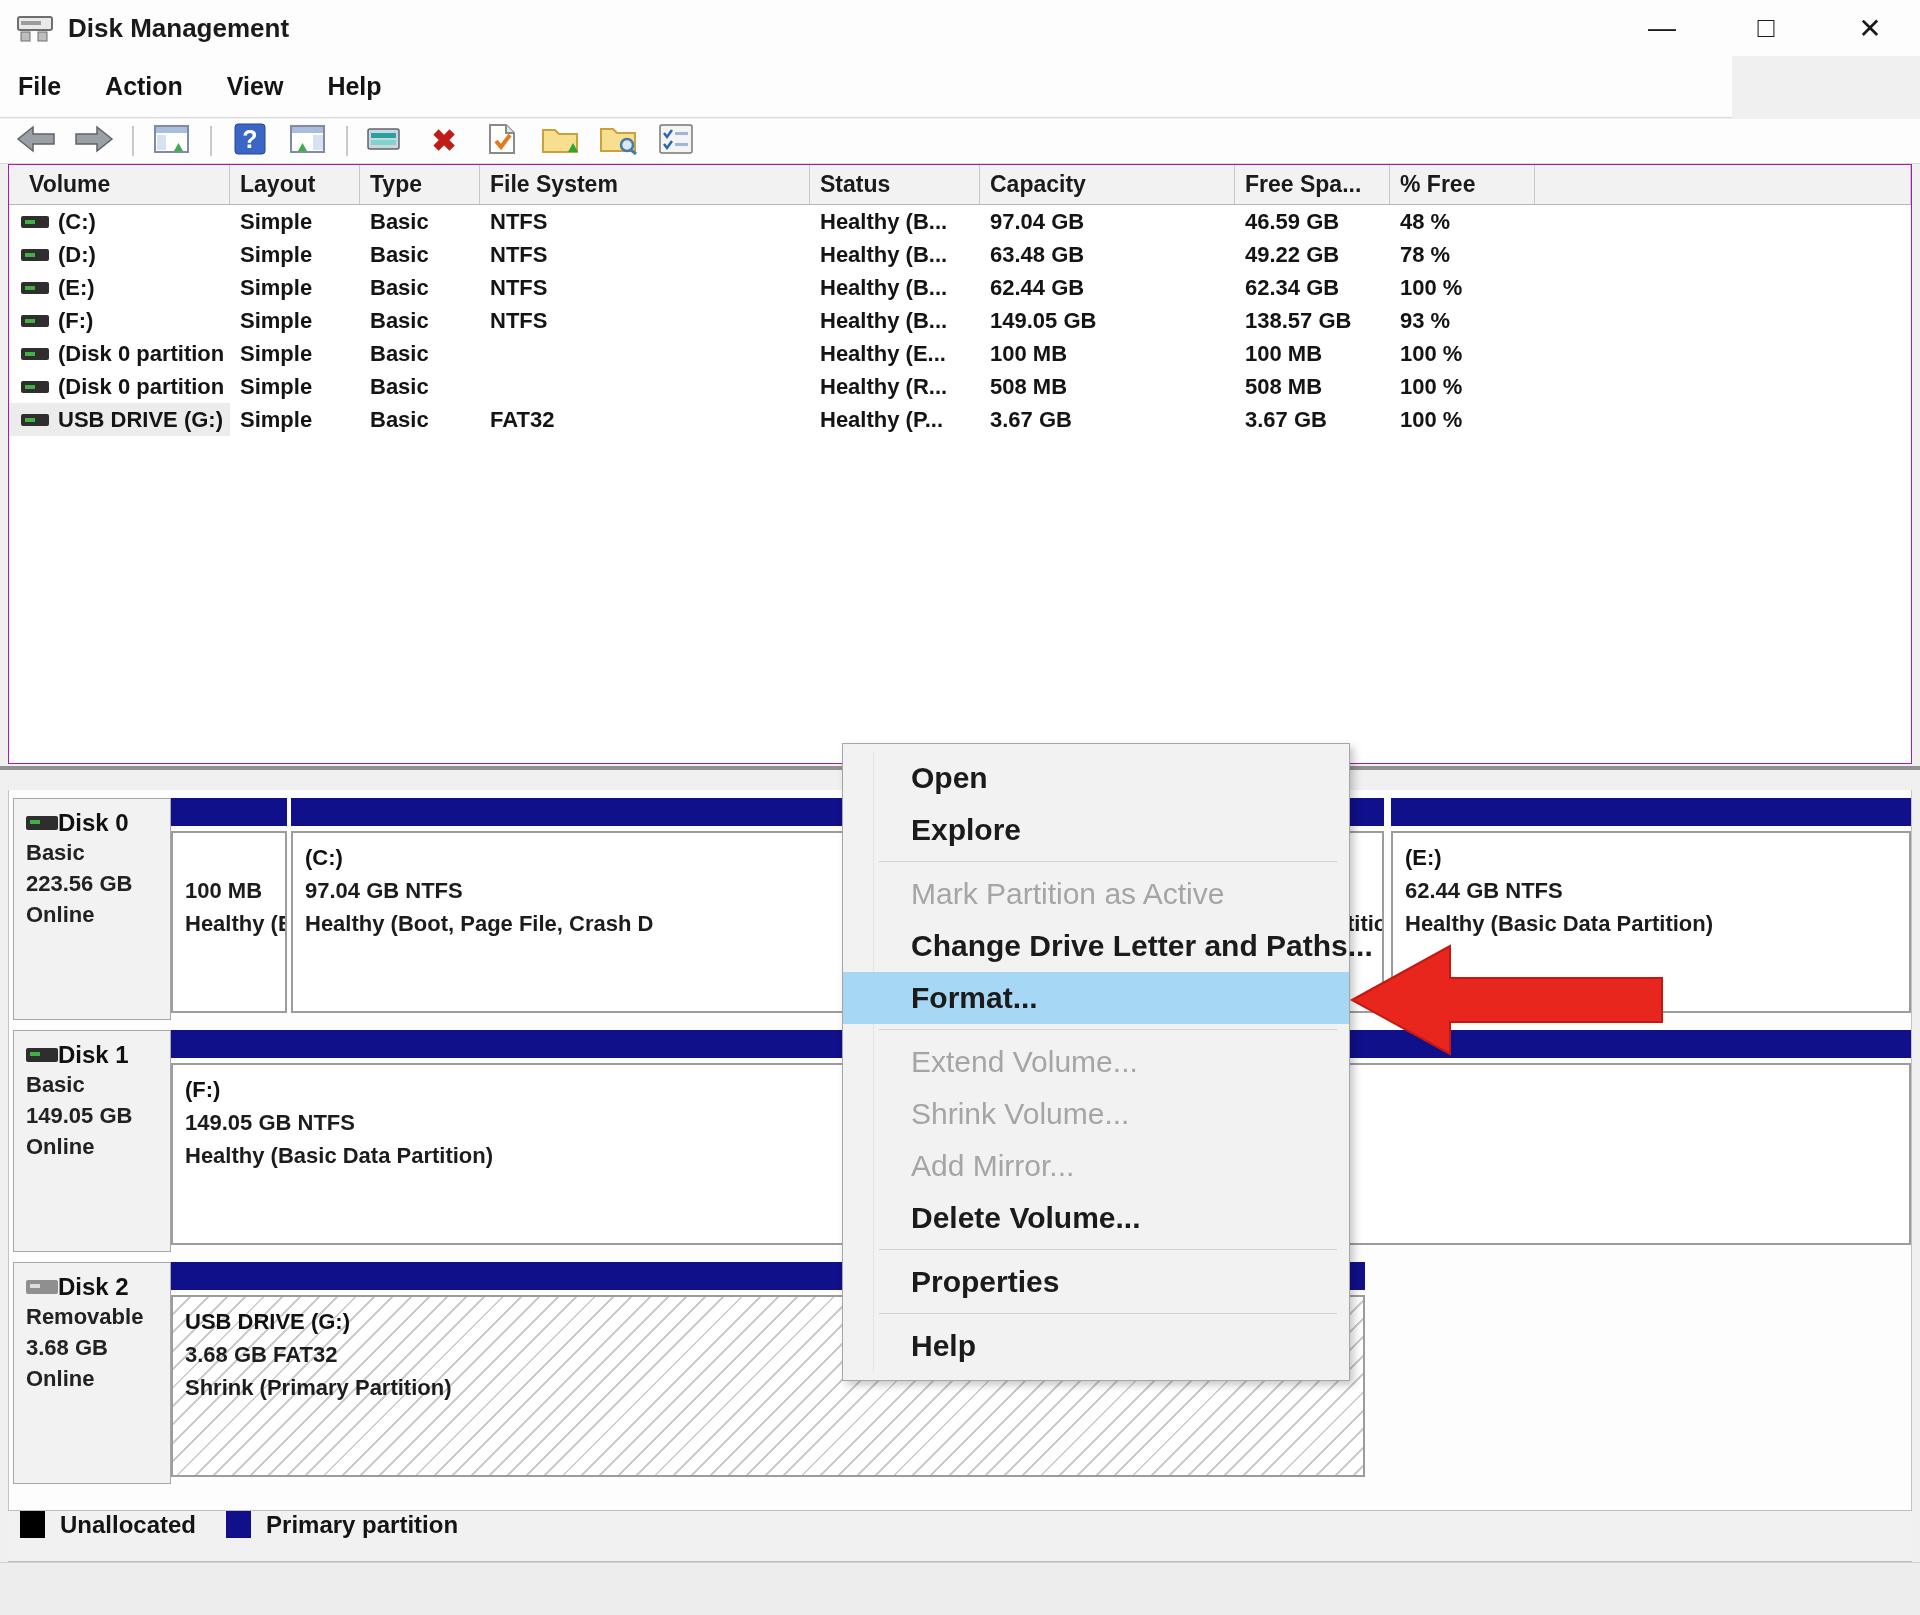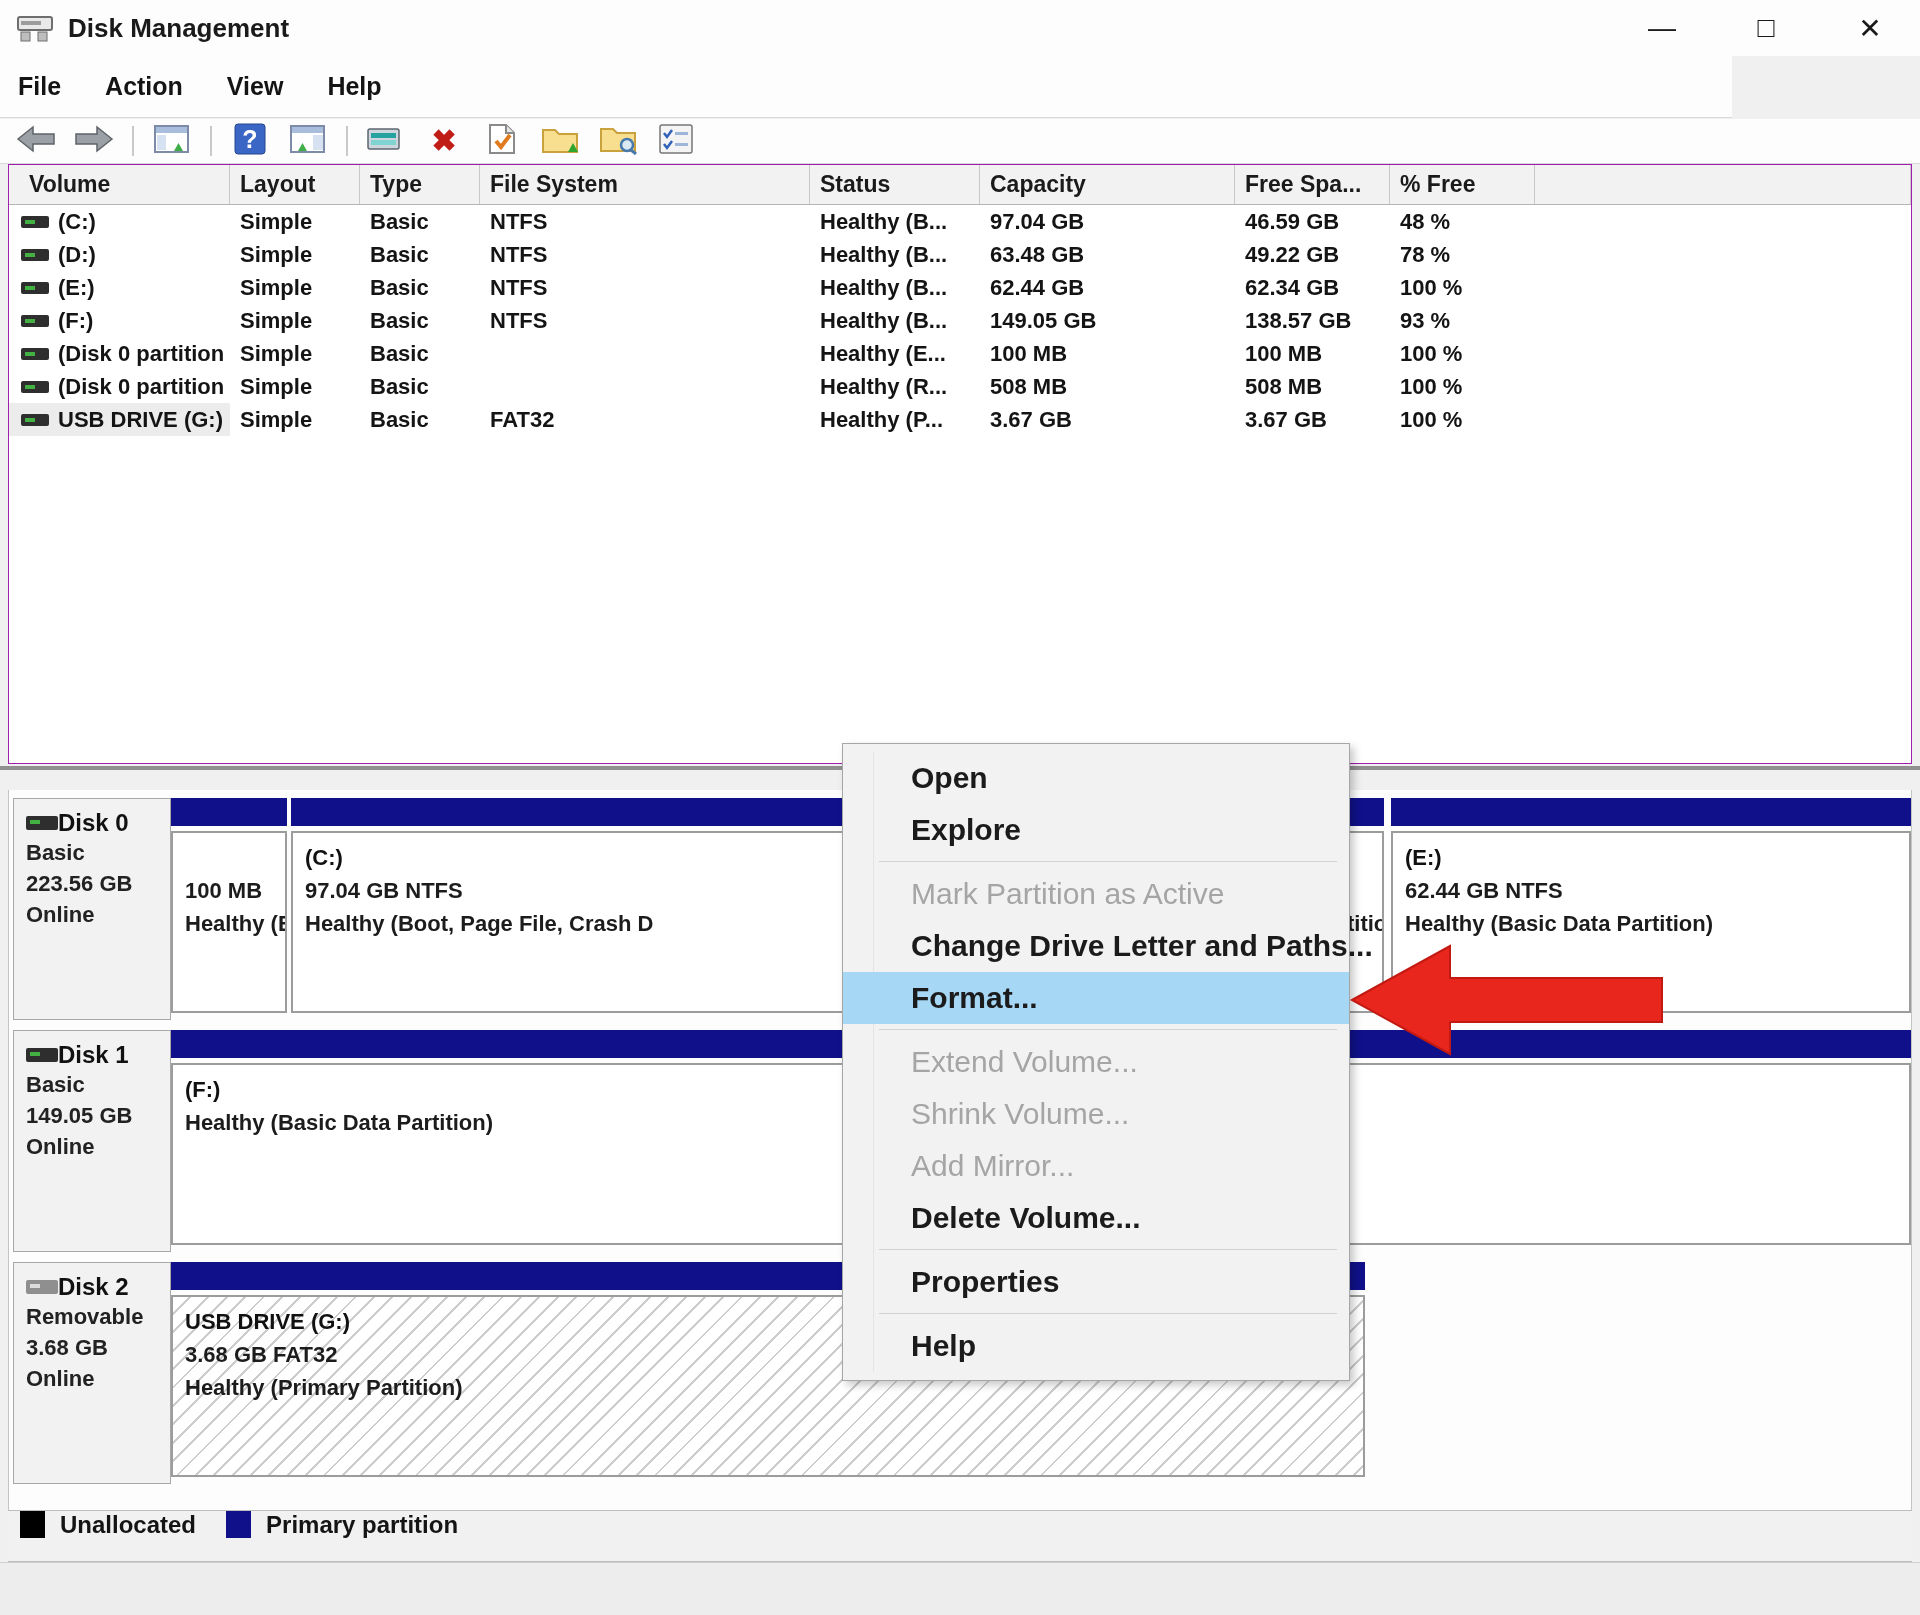--- a/index.html
+++ b/index.html
@@ -345,39 +345,40 @@
           <span>Disk 1</span>
         </div>
       <div class="dl-line">Basic</div>
       <div class="dl-line">149.05 GB</div>
       <div class="dl-line">Online</div>
     </div>
     <div class="pcell" style="top:240px;left:162px;width:1740px">
       <div class="pbar"></div>
       <div class="pbox">
         <div class="pt">(F:)</div>
+        <div class="ps">149.05 GB NTFS</div>
         <div class="ph">Healthy (Basic Data Partition)</div>
       </div>
     </div>
 
     <div class="disk-label" style="top:472px">
       <div class="dl-name">
           <span class="hdd-ico big removable"></span>
           <span>Disk 2</span>
         </div>
       <div class="dl-line">Removable</div>
       <div class="dl-line">3.68 GB</div>
       <div class="dl-line">Online</div>
     </div>
     <div class="pcell" style="top:472px;left:162px;width:1194px">
       <div class="pbar"></div>
       <div class="pbox hatch">
         <div class="pt">USB DRIVE  (G:)</div>
         <div class="ps">3.68 GB FAT32</div>
-        <div class="ph">Healthy (Primary Partition)</div>
+        <div class="ph">Shrink (Primary Partition)</div>
       </div>
     </div>
   </div>
 
   <div class="cmenu">
     <div class="mi">Open</div>
     <div class="mi">Explore</div>
     <div class="msep"></div>
     <div class="mi disabled">Mark Partition as Active</div>
     <div class="mi">Change Drive Letter and Paths...</div>

